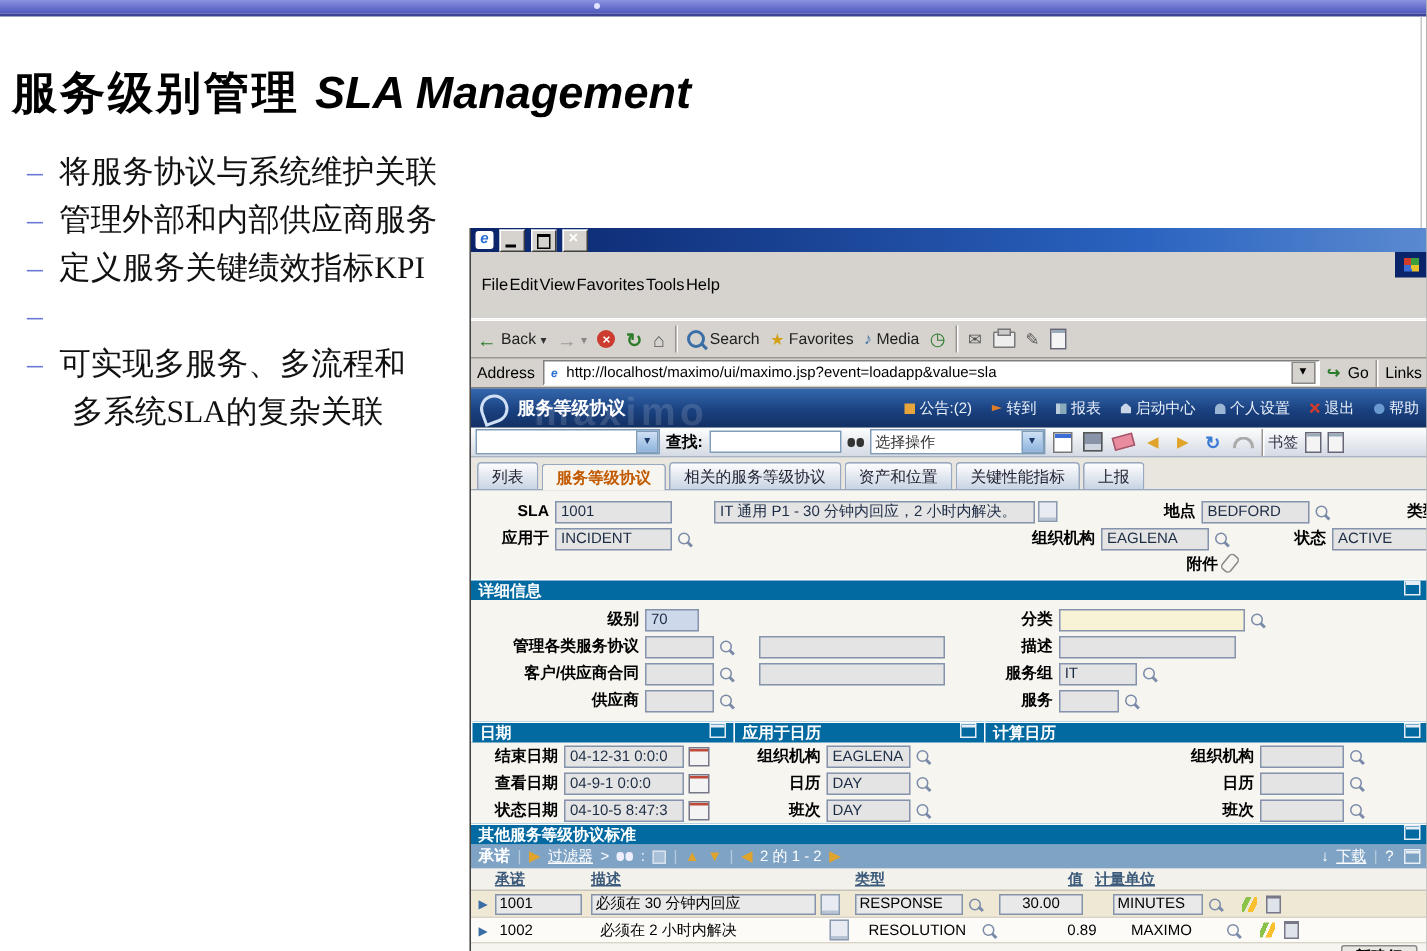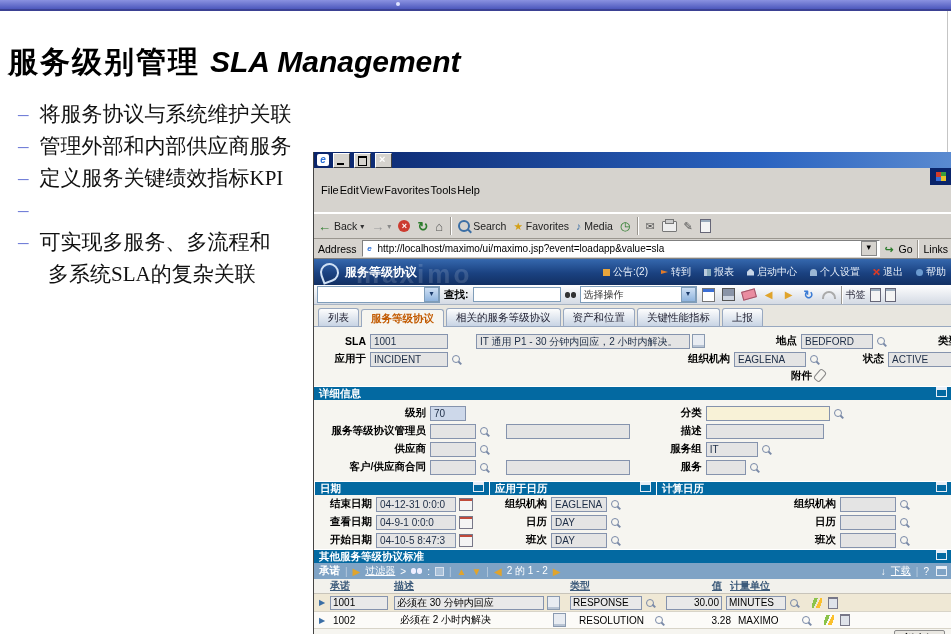--- a/index.html
+++ b/index.html
@@ -110,21 +110,21 @@
   .tr{display:flex;align-items:center;height:17px;padding:0;font-size:10px;border-bottom:1px solid #d8d4c8;}
   .tr.r1{background:#efe8d5;}
   .tr.r2{background:#fcfbf8;height:16px;}
   .c-arrow{width:16px;text-align:center;color:#3a6ea5;font-size:8px;flex:0 0 auto;}
   .c-id{width:58px;flex:0 0 auto;}
   .c-desc{width:150px;flex:0 0 auto;}
   .c-dicon{width:16px;flex:0 0 auto;display:flex;justify-content:center;}
   .c-type{width:72px;flex:0 0 auto;margin-left:10px;}
   .c-mag{width:16px;flex:0 0 auto;display:flex;justify-content:center;}
   .c-val{width:56px;flex:0 0 auto;text-align:right;margin-left:8px;}
-  .c-unit{width:60px;flex:0 0 auto;margin-left:4px;}
+  .c-unit{width:60px;flex:0 0 auto;margin-left:20px;}
   .c-act{width:46px;flex:0 0 auto;display:flex;gap:6px;justify-content:center;align-items:center;}
   .sp6{width:6px;flex:0 0 auto;}
   .bx{background:#e9e9e9;border:1px solid #8593ad;height:12px;line-height:12px;padding:0 2px;}
   .detail-icon{width:10px;height:10px;background:linear-gradient(115deg,transparent 18%,#8bc34a 18% 42%,transparent 42% 56%,#fbc02d 56% 82%,transparent 82%);}
   .trash-icon{width:8px;height:9px;border:1px solid #778;border-top:2px solid #778;background:#dfe3ea;}
   .cfoot{height:18px;background:#f6f5f0;display:flex;align-items:center;justify-content:flex-end;padding-right:7px;}
   .nrb{background:#e9e7e1;border:1px solid #8a8a8a;border-radius:2px;font-size:10.5px;font-weight:bold;padding:0 9px;height:15px;line-height:14px;}
 </style>
 </head>
 <body>
@@ -345,40 +345,40 @@
         <span>详细信息</span>
         <span class="coll"></span>
       </div>
     <div class="dbody">
       <div class="dcol-l">
         <div class="frow">
             <span class="lab" style="width:112px">级别</span>
             <span class="fld sel" style="width:28px">70</span>
           </div>
         <div class="frow">
-            <span class="lab" style="width:112px">服务等级协议管理员</span>
+            <span class="lab" style="width:112px">管理各类服务协议</span>
             <span class="fld" style="width:38px"></span>
             <span class="mgap"></span>
             <span class="mag sm"></span>
             <span class="mgap" style="width:18px"></span>
             <span class="fld" style="width:116px"></span>
           </div>
         <div class="frow">
+            <span class="lab" style="width:112px">客户/供应商合同</span>
+            <span class="fld" style="width:38px"></span>
+            <span class="mgap"></span>
+            <span class="mag sm"></span>
+            <span class="mgap" style="width:18px"></span>
+            <span class="fld" style="width:116px"></span>
+          </div>
+        <div class="frow">
             <span class="lab" style="width:112px">供应商</span>
             <span class="fld" style="width:38px"></span>
             <span class="mgap"></span>
             <span class="mag sm"></span>
-          </div>
-        <div class="frow">
-            <span class="lab" style="width:112px">客户/供应商合同</span>
-            <span class="fld" style="width:38px"></span>
-            <span class="mgap"></span>
-            <span class="mag sm"></span>
-            <span class="mgap" style="width:18px"></span>
-            <span class="fld" style="width:116px"></span>
           </div>
       </div>
       <div class="dcol-r">
         <div class="frow">
             <span class="lab" style="width:56px">分类</span>
             <span class="fld cream" style="width:116px"></span>
             <span class="mgap"></span>
             <span class="mag sm"></span>
           </div>
         <div class="frow">
@@ -410,21 +410,21 @@
             <span class="lab" style="width:58px">结束日期</span>
             <span class="fld" style="width:72px">04-12-31 0:0:0</span>
             <span class="calico"></span>
           </div>
         <div class="frow">
             <span class="lab" style="width:58px">查看日期</span>
             <span class="fld" style="width:72px">04-9-1 0:0:0</span>
             <span class="calico"></span>
           </div>
         <div class="frow">
-            <span class="lab" style="width:58px">开始日期</span>
+            <span class="lab" style="width:58px">状态日期</span>
             <span class="fld" style="width:72px">04-10-5 8:47:3</span>
             <span class="calico"></span>
           </div>
       </div>
       <div class="panel p2">
         <div class="sech">
             <span>应用于日历</span>
             <span class="coll"></span>
           </div>
         <div class="frow">
@@ -524,21 +524,21 @@
       <span class="c-dicon">
           <span class="ldico"></span>
         </span>
       <span class="c-type">
           <span class="bx" style="display:block">RESPONSE</span>
         </span>
       <span class="c-mag">
           <span class="mag sm"></span>
         </span>
       <span class="c-val">
-          <span class="bx" style="display:block;text-align:right">30.00</span>
+          <span class="bx" style="display:block;text-align:center">30.00</span>
         </span>
       <span class="c-unit">
           <span class="bx" style="display:block">MINUTES</span>
         </span>
       <span class="c-mag">
           <span class="mag sm"></span>
         </span>
       <span class="c-act">
           <span class="detail-icon"></span>
           <span class="trash-icon"></span>
@@ -550,21 +550,21 @@
       <span class="c-id" style="padding-left:3px">1002</span>
       <span class="sp6"></span>
       <span class="c-desc" style="padding-left:3px">必须在 2 小时内解决</span>
       <span class="c-dicon">
           <span class="ldico"></span>
         </span>
       <span class="c-type" style="padding-left:3px">RESOLUTION</span>
       <span class="c-mag">
           <span class="mag sm"></span>
         </span>
-      <span class="c-val">3.28</span>
+      <span class="c-val">0.89</span>
       <span class="c-unit" style="padding-left:3px">MAXIMO</span>
       <span class="c-mag">
           <span class="mag sm"></span>
         </span>
       <span class="c-act">
           <span class="detail-icon"></span>
           <span class="trash-icon"></span>
         </span>
     </div>
 

